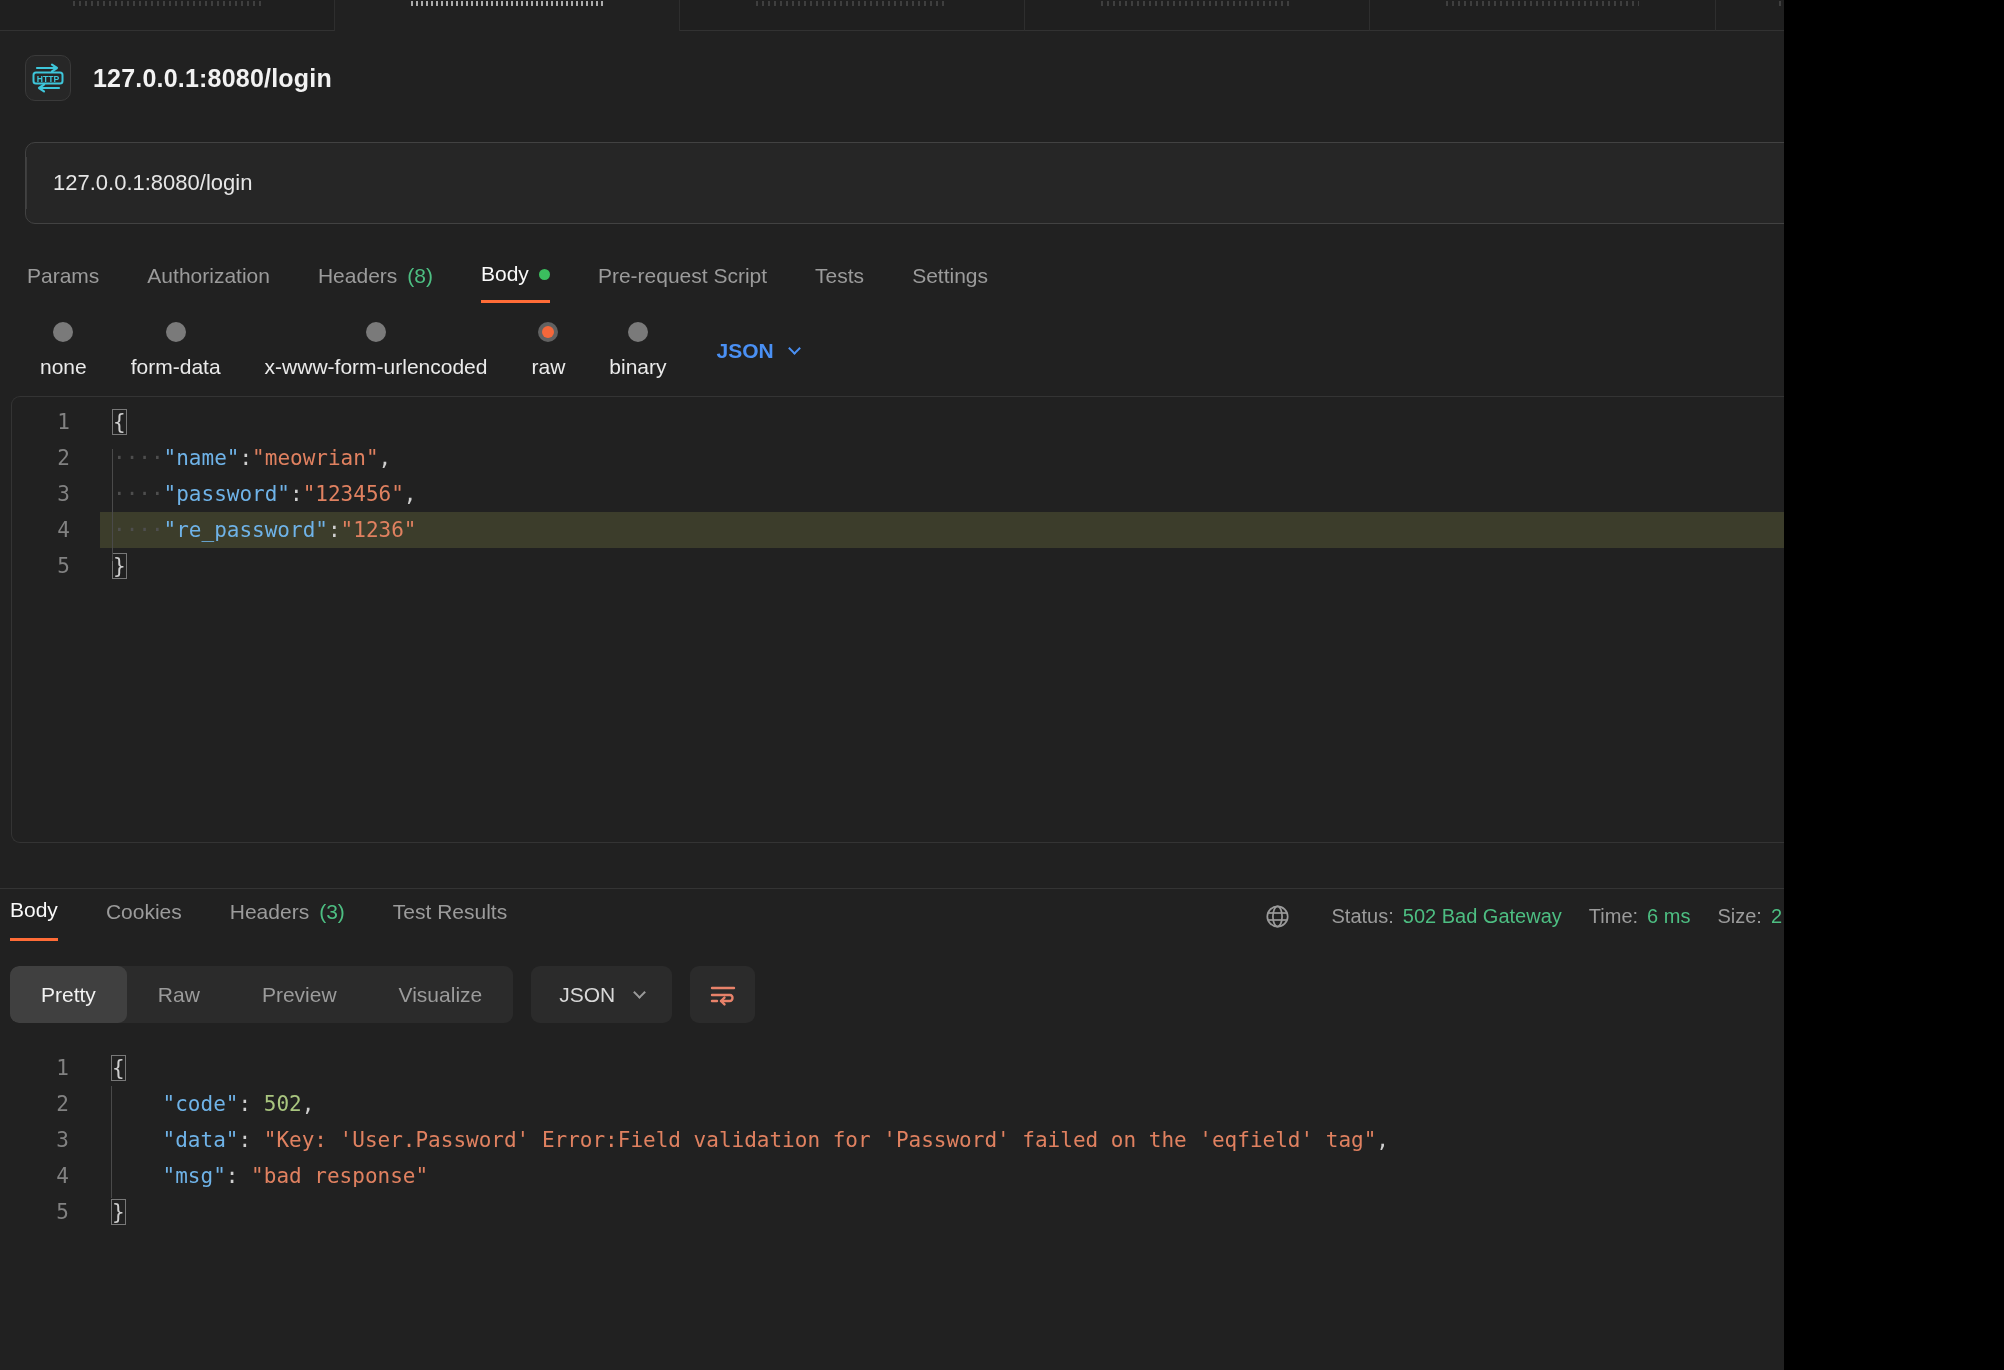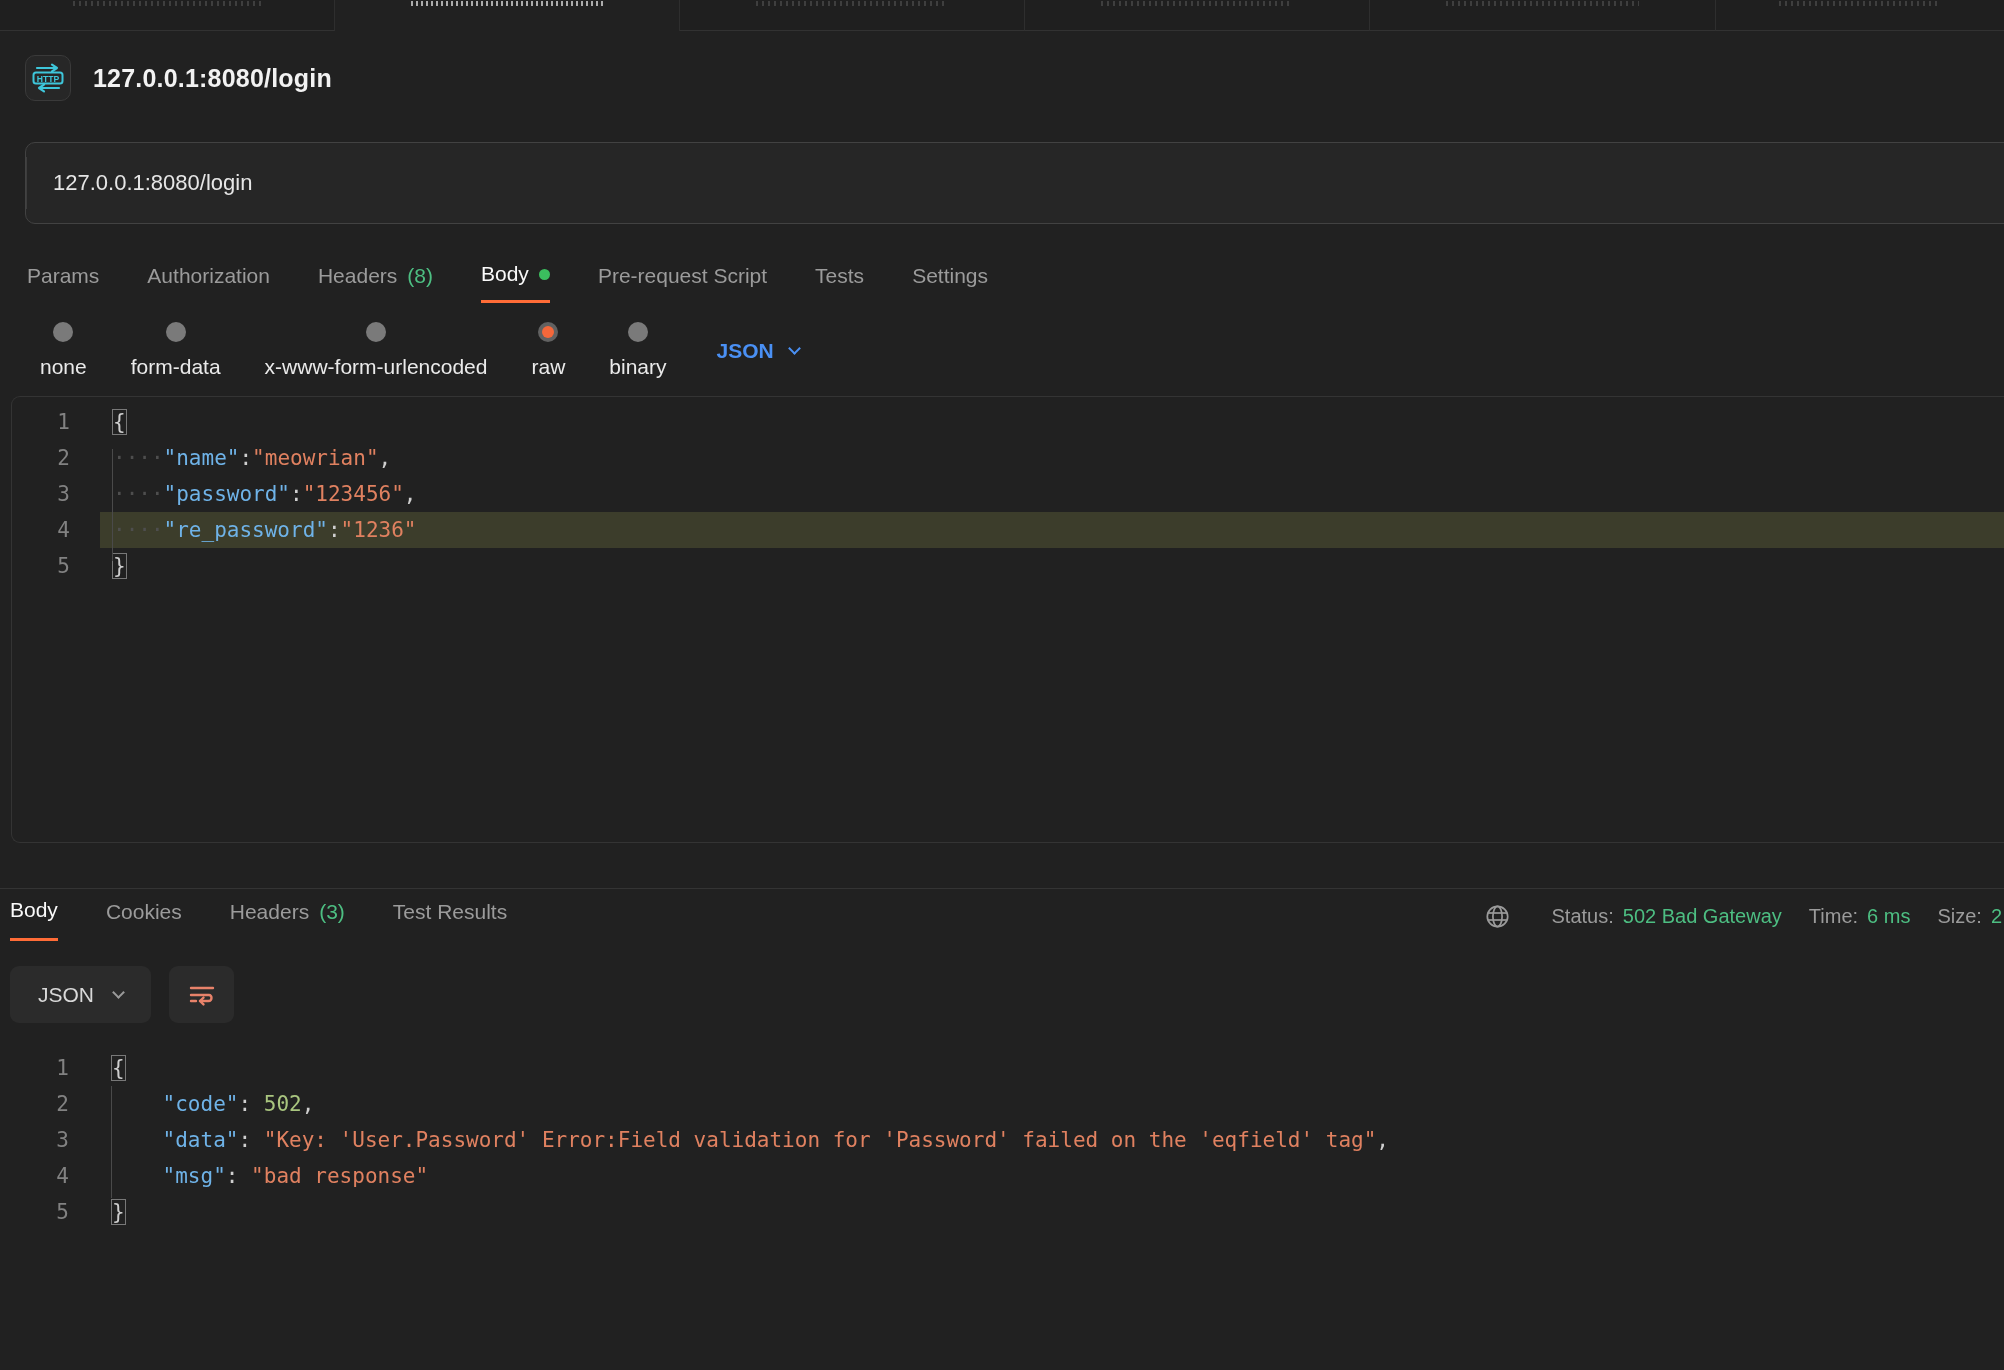--- a/index.html
+++ b/index.html
@@ -20,21 +20,21 @@
     --code-key:#6FB3E8;
     --code-str:#E08160;
     --code-num:#A9C57F;
     --code-punct:#CFCFCF;
     --gutter:#828282;
     --line-hl:#3C3D2B;
   }
   *{margin:0;padding:0;box-sizing:border-box;}
   html,body{background:#000;}
   body{font-family:"Liberation Sans",sans-serif;}
-  .screen{position:relative;width:2004px;height:1370px;background:var(--bg);overflow:hidden;color:var(--text);}
+  .screen{position:relative;width:1784px;height:1370px;background:var(--bg);overflow:hidden;color:var(--text);}
 
   
   .top-strip{position:absolute;top:0;left:0;width:2004px;height:31px;display:flex;background:var(--bg-strip);}
   .app-tab{position:relative;height:31px;border-bottom:1px solid #323232;border-right:1px solid #2e2e2e;background:#1f1f1f;}
   .app-tab:nth-child(1){width:335px;}
   .app-tab:nth-child(2){width:345px;}
   .app-tab:nth-child(3){width:345px;}
   .app-tab:nth-child(4){width:345px;}
   .app-tab:nth-child(5){width:346px;}
   .app-tab:nth-child(6){flex:1;border-right:none;}
@@ -264,20 +264,26 @@
       <span>Time:</span>
       <span class="meta-val">6 ms</span>
     </span>
     <span class="meta-pair">
       <span>Size:</span>
       <span class="meta-val">2</span>
     </span>
   </div>
 
   <div class="resp-toolbar">
+    <div class="segmented">
+      <div class="segment active">Pretty</div>
+      <div class="segment">Raw</div>
+      <div class="segment">Preview</div>
+      <div class="segment">Visualize</div>
+    </div>
     <div class="resp-format">
       <span class="fmt">JSON</span>
       <span class="chev"></span>
     </div>
     <div class="wrap-btn">
       <svg width="30" height="30" viewBox="0 0 30 30" fill="none" stroke="#E8826A" stroke-width="2.4" stroke-linecap="round" stroke-linejoin="round">
         <line x1="4" y1="8" x2="26" y2="8"></line>
         <path d="M4 15 H22 C25.4 15 25.4 21 21.5 21 H13"></path>
         <path d="M16.5 17.6 L13 21 L16.5 24.4"></path>
         <line x1="4" y1="21" x2="9" y2="21"></line>

